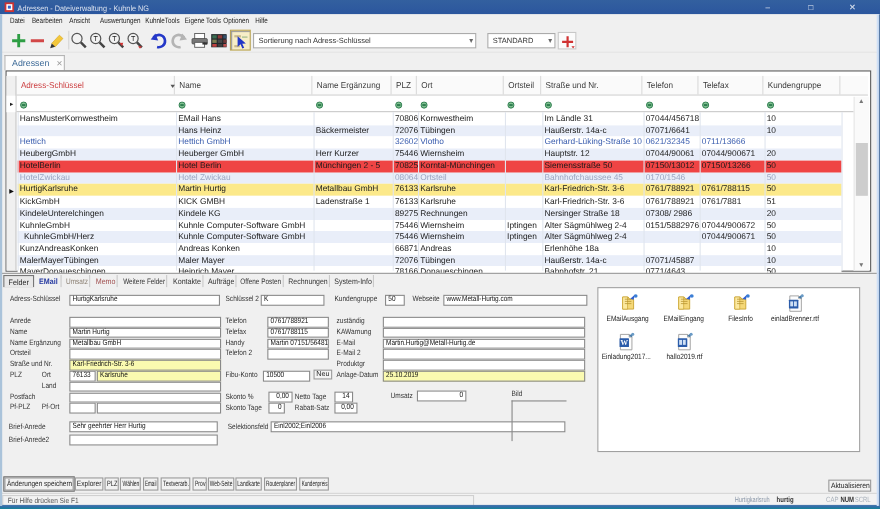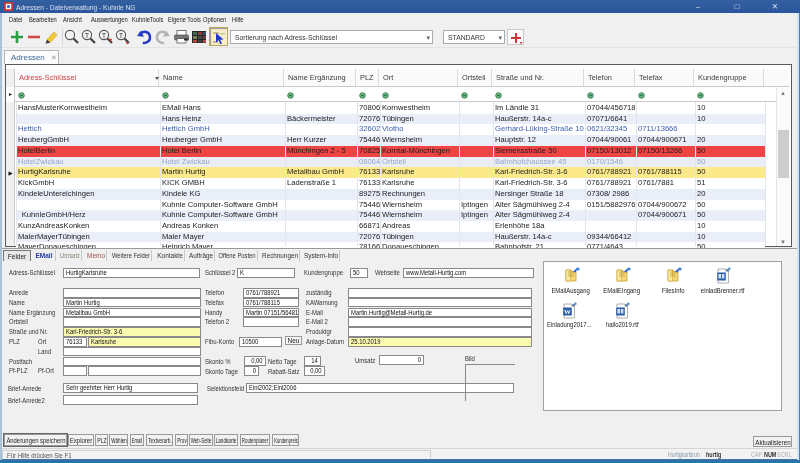--- a/index.html
+++ b/index.html
@@ -328,20 +328,21 @@
 <div class="tr " style="top:123.8px;height:10.72px;background:#e9eef9">
 <div class="td" style="left:2px;width:142px">KindeleUnterelchingen</div>
 <div class="td" style="left:146px;width:123px">Kindele KG</div>
 <div class="td" style="left:343px;width:21px">89275</div>
 <div class="td" style="left:366px;width:77px">Rechnungen</div>
 <div class="td" style="left:479px;width:90px">Nersinger Straße 18</div>
 <div class="td" style="left:571px;width:49px">07308/ 2986</div>
 <div class="td" style="left:681px;width:68px">20</div>
 </div>
 <div class="tr " style="top:134.5px;height:10.72px;background:#fff">
+<div class="td" style="left:2px;width:142px">KuhnleGmbH</div>
 <div class="td" style="left:146px;width:123px">Kuhnle Computer-Software GmbH</div>
 <div class="td" style="left:343px;width:21px">75446</div>
 <div class="td" style="left:366px;width:77px">Wiernsheim</div>
 <div class="td" style="left:445px;width:32px">Iptingen</div>
 <div class="td" style="left:479px;width:90px">Alter Sägmühlweg 2-4</div>
 <div class="td" style="left:571px;width:49px">0151/5882976</div>
 <div class="td" style="left:622px;width:57px">07044/900672</div>
 <div class="td" style="left:681px;width:68px">50</div>
 </div>
 <div class="tr " style="top:145.2px;height:10.72px;background:#e9eef9">
@@ -361,21 +362,21 @@
 <div class="td" style="left:366px;width:77px">Andreas</div>
 <div class="td" style="left:479px;width:90px">Erlenhöhe 18a</div>
 <div class="td" style="left:681px;width:68px">10</div>
 </div>
 <div class="tr " style="top:166.6px;height:10.72px;background:#e9eef9">
 <div class="td" style="left:2px;width:142px">MalerMayerTübingen</div>
 <div class="td" style="left:146px;width:123px">Maler Mayer</div>
 <div class="td" style="left:343px;width:21px">72076</div>
 <div class="td" style="left:366px;width:77px">Tübingen</div>
 <div class="td" style="left:479px;width:90px">Haußerstr. 14a-c</div>
-<div class="td" style="left:571px;width:49px">09344/66412</div>
+<div class="td" style="left:571px;width:49px">07071/45887</div>
 <div class="td" style="left:681px;width:68px">10</div>
 </div>
 <div class="tr " style="top:177.4px;height:10.72px;background:#fff">
 <div class="td" style="left:2px;width:142px">MayerDonaueschingen</div>
 <div class="td" style="left:146px;width:123px">Heinrich Mayer</div>
 <div class="td" style="left:343px;width:21px">78166</div>
 <div class="td" style="left:366px;width:77px">Donaueschingen</div>
 <div class="td" style="left:479px;width:90px">Bahnhofstr. 21</div>
 <div class="td" style="left:571px;width:49px">0771/4643</div>
 <div class="td" style="left:681px;width:68px">50</div>

